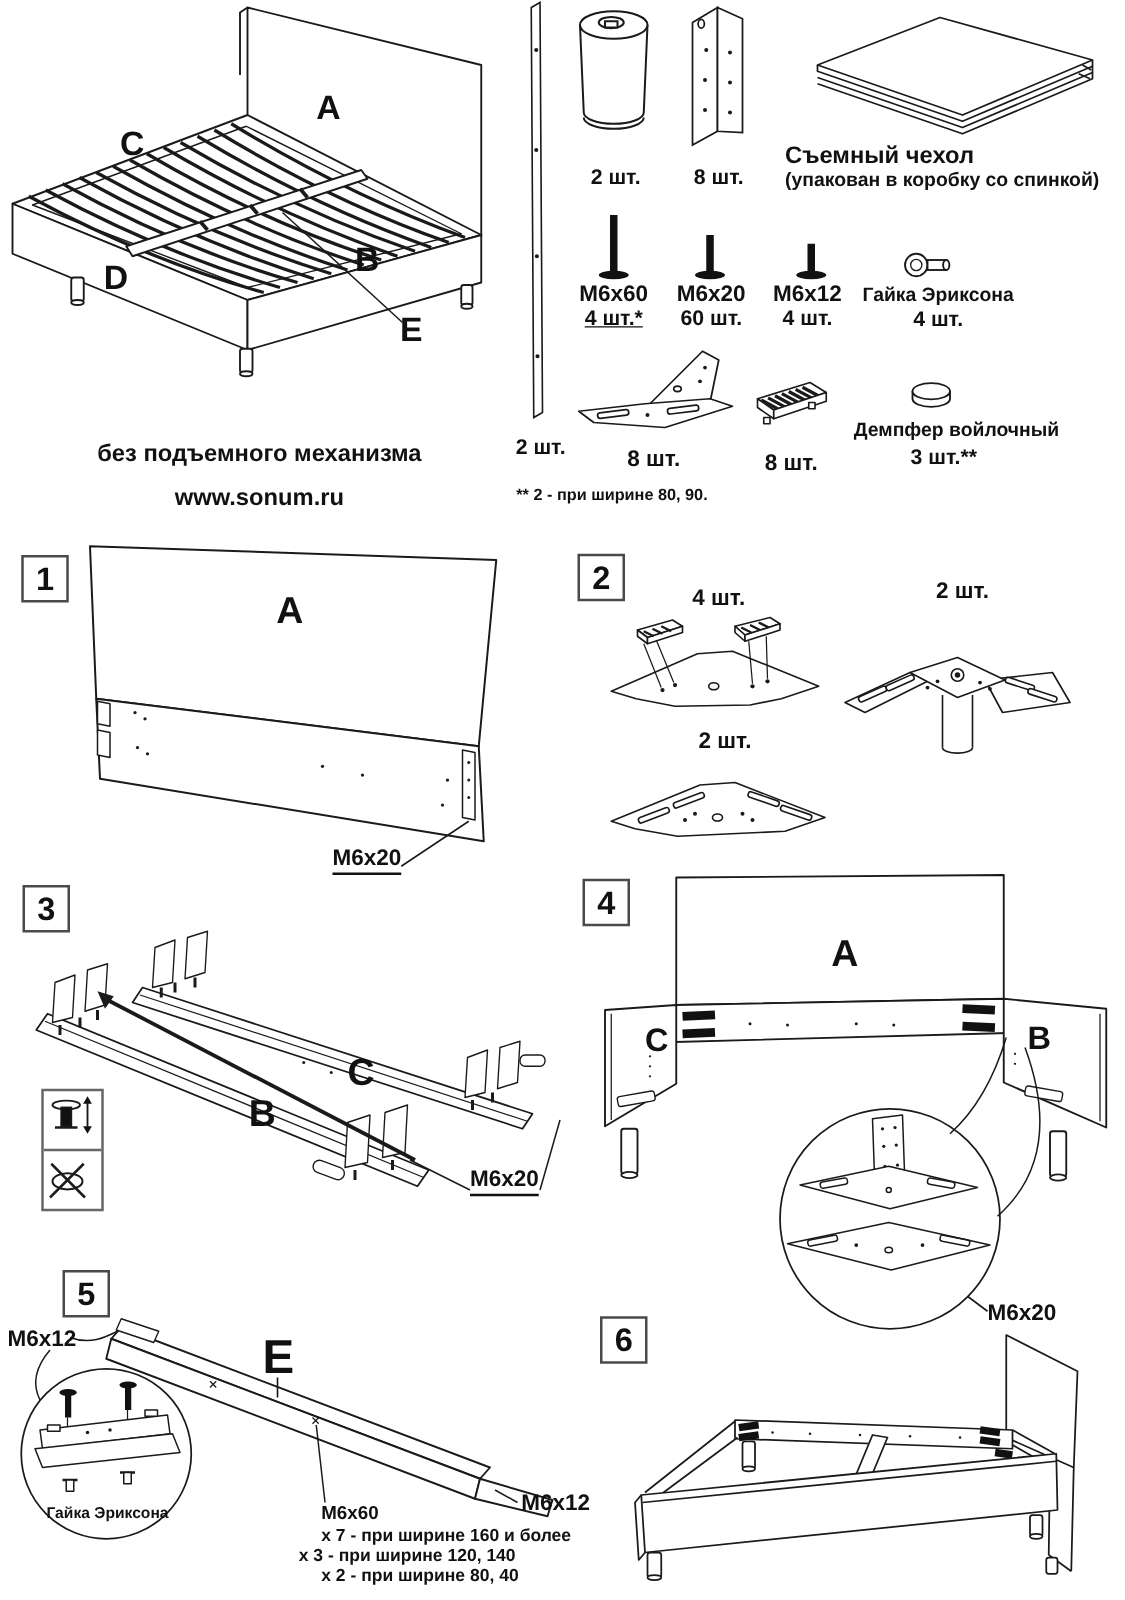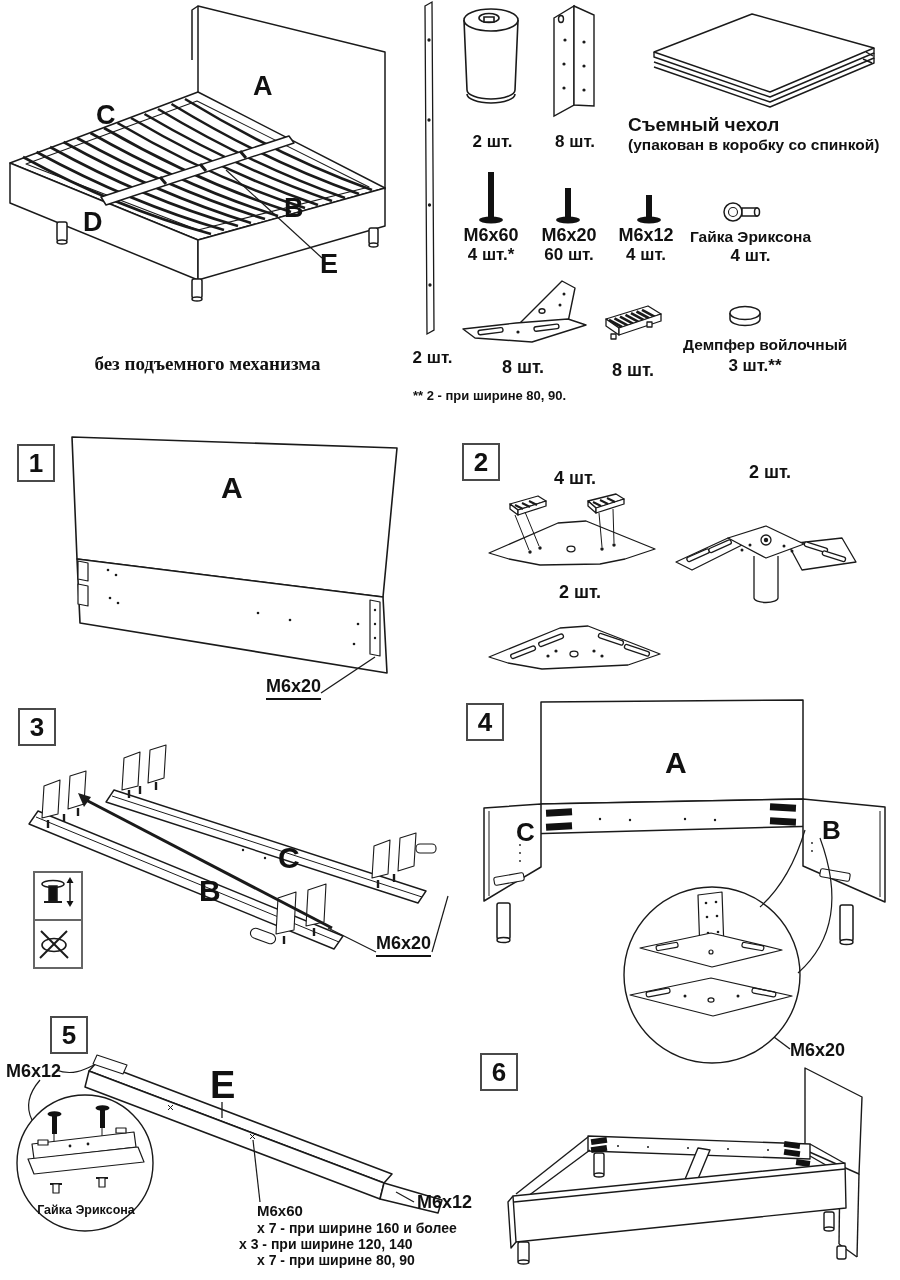--- a/index.html
+++ b/index.html
@@ -75,21 +75,22 @@
       </g>
       <line x1="322" y1="258" x2="226" y2="170" stroke-width="1.2"></line>
     </g>
     <text class="L" x="253" y="95">A</text>
     <text class="L" x="96" y="124">C</text>
     <text class="L" x="284" y="217">B</text>
     <text class="L" x="83" y="231">D</text>
     <text class="L" x="320" y="273">E</text>
   </svg>
 
-  <div class="abs title ctr" style="left:25px;top:353px;width:365px;font-family:Liberation Serif, serif;">без подъемного механизма</div>
+  <div class="abs title ctr" style="left:25px;top:353px;width:365px;">без подъемного механизма</div>
+  <div class="abs title ctr" style="left:25px;top:388px;width:365px;">www.sonum.ru</div>
 
   <svg class="abs" style="left:416px;top:0" width="26" height="344" viewBox="0 0 26 344">
     <g stroke="#1a1a1a" fill="#fff" stroke-width="1.3">
       <polygon points="9,6 16,2 18,330 11,334"></polygon>
       <circle cx="13" cy="40" r="1" fill="#1a1a1a"></circle>
         <circle cx="13" cy="120" r="1" fill="#1a1a1a"></circle>
       <circle cx="13.5" cy="205" r="1" fill="#1a1a1a"></circle>
         <circle cx="14" cy="285" r="1" fill="#1a1a1a"></circle>
     </g>
   </svg>
@@ -150,21 +151,21 @@
   <svg class="abs" style="left:722px;top:200px" width="46" height="24" viewBox="0 0 46 24">
     <g stroke="#1a1a1a" fill="#fff" stroke-width="1.5">
       <circle cx="11" cy="12" r="9"></circle>
         <circle cx="11" cy="12" r="4.5" stroke-width="1.1"></circle>
       <rect x="20" y="8" width="15" height="8"></rect>
         <ellipse cx="35" cy="12" rx="2.5" ry="4"></ellipse>
     </g>
   </svg>
 
   <div class="abs fast ctr" style="left:460px;top:225px;width:62px;">M6x60</div>
-  <div class="abs qty ctr" style="left:460px;top:245px;width:62px;">4 шт.*</div>
+  <div class="abs qty ctr" style="left:460px;top:245px;width:62px;text-decoration:underline;">4 шт.*</div>
   <div class="abs fast ctr" style="left:538px;top:225px;width:62px;">M6x20</div>
   <div class="abs qty ctr" style="left:538px;top:245px;width:62px;">60 шт.</div>
   <div class="abs fast ctr" style="left:615px;top:225px;width:62px;">M6x12</div>
   <div class="abs qty ctr" style="left:615px;top:245px;width:62px;">4 шт.</div>
   <div class="abs pname ctr" style="left:688px;top:228px;width:125px;">Гайка Эриксона</div>
   <div class="abs qty ctr" style="left:688px;top:246px;width:125px;">4 шт.</div>
 
   <svg class="abs" style="left:458px;top:278px" width="134" height="68" viewBox="0 0 134 68">
     <g stroke="#1a1a1a" fill="#fff" stroke-width="1.4" stroke-linejoin="round">
       <polygon points="104,3 117,10 110,44 58,49"></polygon>
@@ -526,21 +527,21 @@
         <line x1="414" y1="150" x2="396" y2="140"></line>
       </g>
     </g>
     <text x="210" y="46" style="font-size:38px">E</text>
   </svg>
   <div class="abs fast" style="left:6px;top:1061px;">M6x12</div>
   <div class="abs ctr" style="left:25px;top:1203px;width:122px;font-weight:bold;font-size:12.5px;">Гайка Эриксона</div>
   <div class="abs" style="left:257px;top:1202px;font-weight:bold;font-size:15px;">M6x60</div>
   <div class="abs note" style="left:257px;top:1220px;">x 7 - при ширине 160 и более</div>
   <div class="abs note" style="left:239px;top:1236px;">x 3 - при ширине 120, 140</div>
-  <div class="abs note" style="left:257px;top:1252px;">x 7 - при ширине 80, 90</div>
+  <div class="abs note" style="left:257px;top:1252px;">x 2 - при ширине 80, 40</div>
   <div class="abs fast" style="left:417px;top:1192px;">M6x12</div>
 
   <div class="abs stepnum" style="left:480px;top:1053px;">6</div>
   <svg class="abs" style="left:488px;top:1056px" width="412" height="224" viewBox="0 0 412 224">
     <g stroke="#1a1a1a" fill="none" stroke-width="1.4" stroke-linejoin="round">
       <g>
         <polygon points="317,12 374,41 371,118 317,94" fill="#fff"></polygon>
         <line x1="371" y1="118" x2="369" y2="201"></line>
         <line x1="352" y1="110" x2="351" y2="188"></line>
         <line x1="351" y1="188" x2="369" y2="201"></line>

